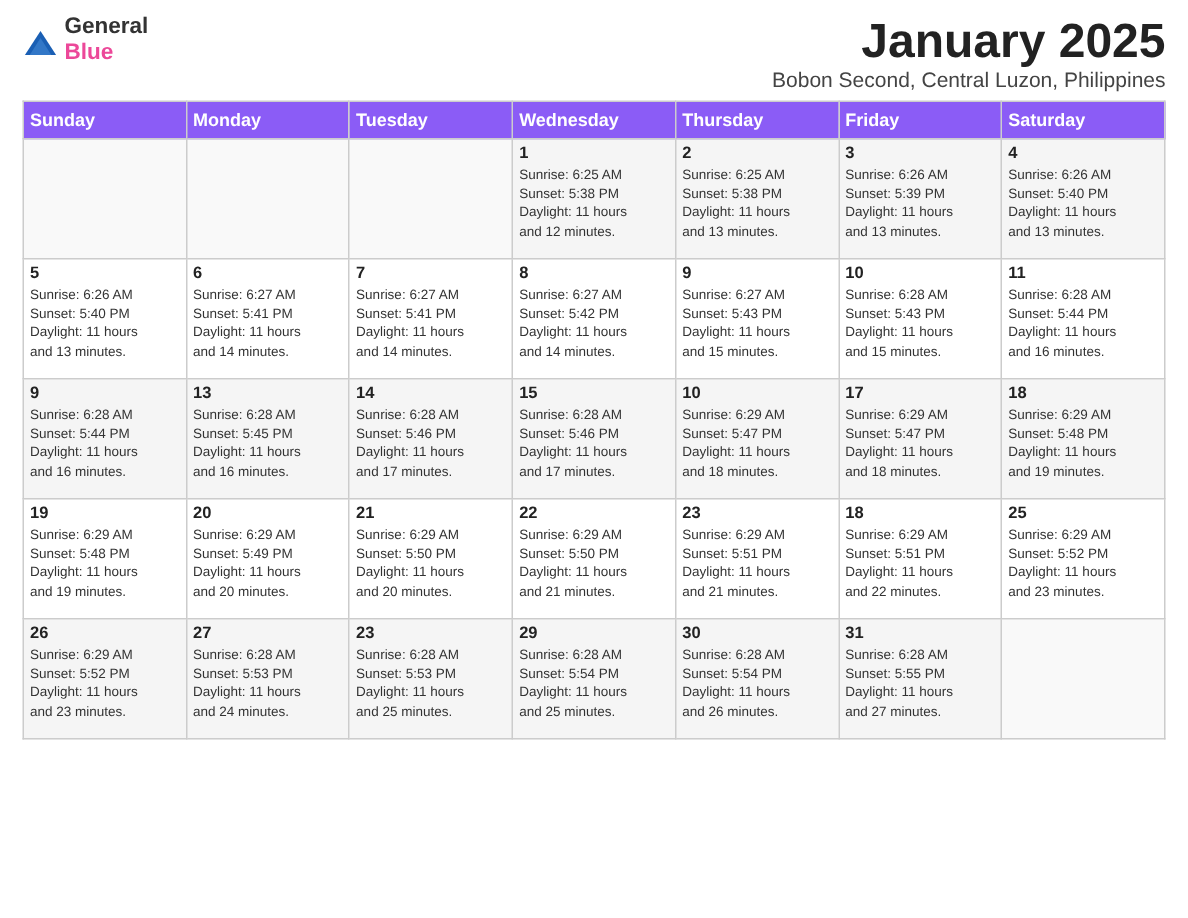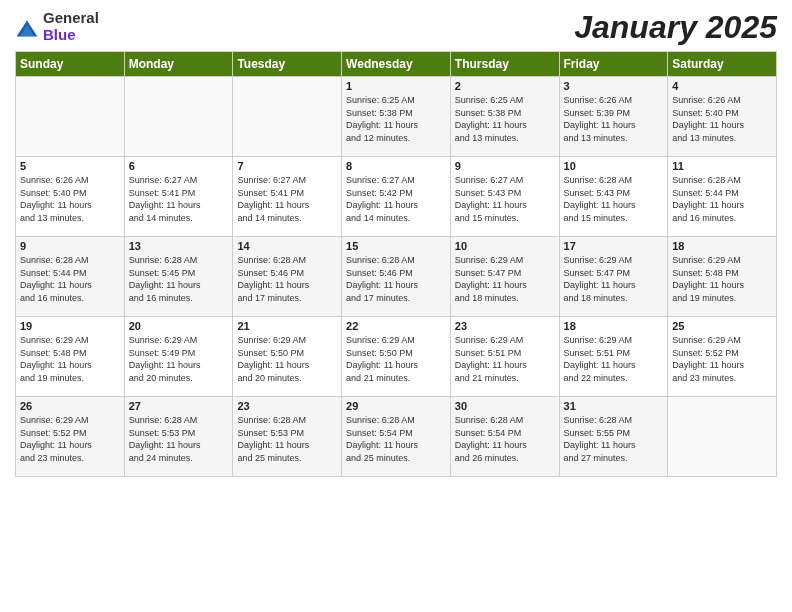--- a/index.html
+++ b/index.html
@@ -32,47 +32,46 @@
       line-height: 1.1;
     }
     .logo-general {
       font-size: 15px;
       font-weight: bold;
       color: #333;
     }
     .logo-blue {
       font-size: 15px;
       font-weight: bold;
-      color: #6d28d9;
+      color: #ec4899;
     }
     .logo-icon {
       width: 24px;
       height: 24px;
     }
     .title-block {
       text-align: right;
-      font-style: italic;
     }
     .month-year {
       font-size: 32px;
       font-weight: bold;
       color: #222;
       line-height: 1.1;
     }
     .location {
       font-size: 14px;
       color: #444;
     }
     .calendar {
       width: 100%;
       border-collapse: collapse;
       table-layout: fixed;
     }
     .calendar th {
-      background: #4d7c0f;
+      background: #8b5cf6;
       color: #fff;
       font-size: 12px;
       font-weight: bold;
       padding: 5px 4px;
       text-align: left;
       border: 1px solid #ccc;
     }
     .calendar td {
       border: 1px solid #ccc;
       vertical-align: top;
@@ -114,20 +113,21 @@
         <polygon points="15,2 28,22 2,22" fill="#1a5fb4"></polygon>
         <polygon points="15,8 24,22 6,22" fill="#4a90d9" opacity="0.5"></polygon>
       </svg>
       <div class="logo-text">
         <span class="logo-general">General</span>
         <span class="logo-blue">Blue</span>
       </div>
     </div>
     <div class="title-block">
       <div class="month-year">January 2025</div>
+      <div class="location">Bobon Second, Central Luzon, Philippines</div>
     </div>
   </div>
 
   <table class="calendar">
     <thead>
       <tr>
         <th>Sunday</th>
         <th>Monday</th>
         <th>Tuesday</th>
         <th>Wednesday</th>

